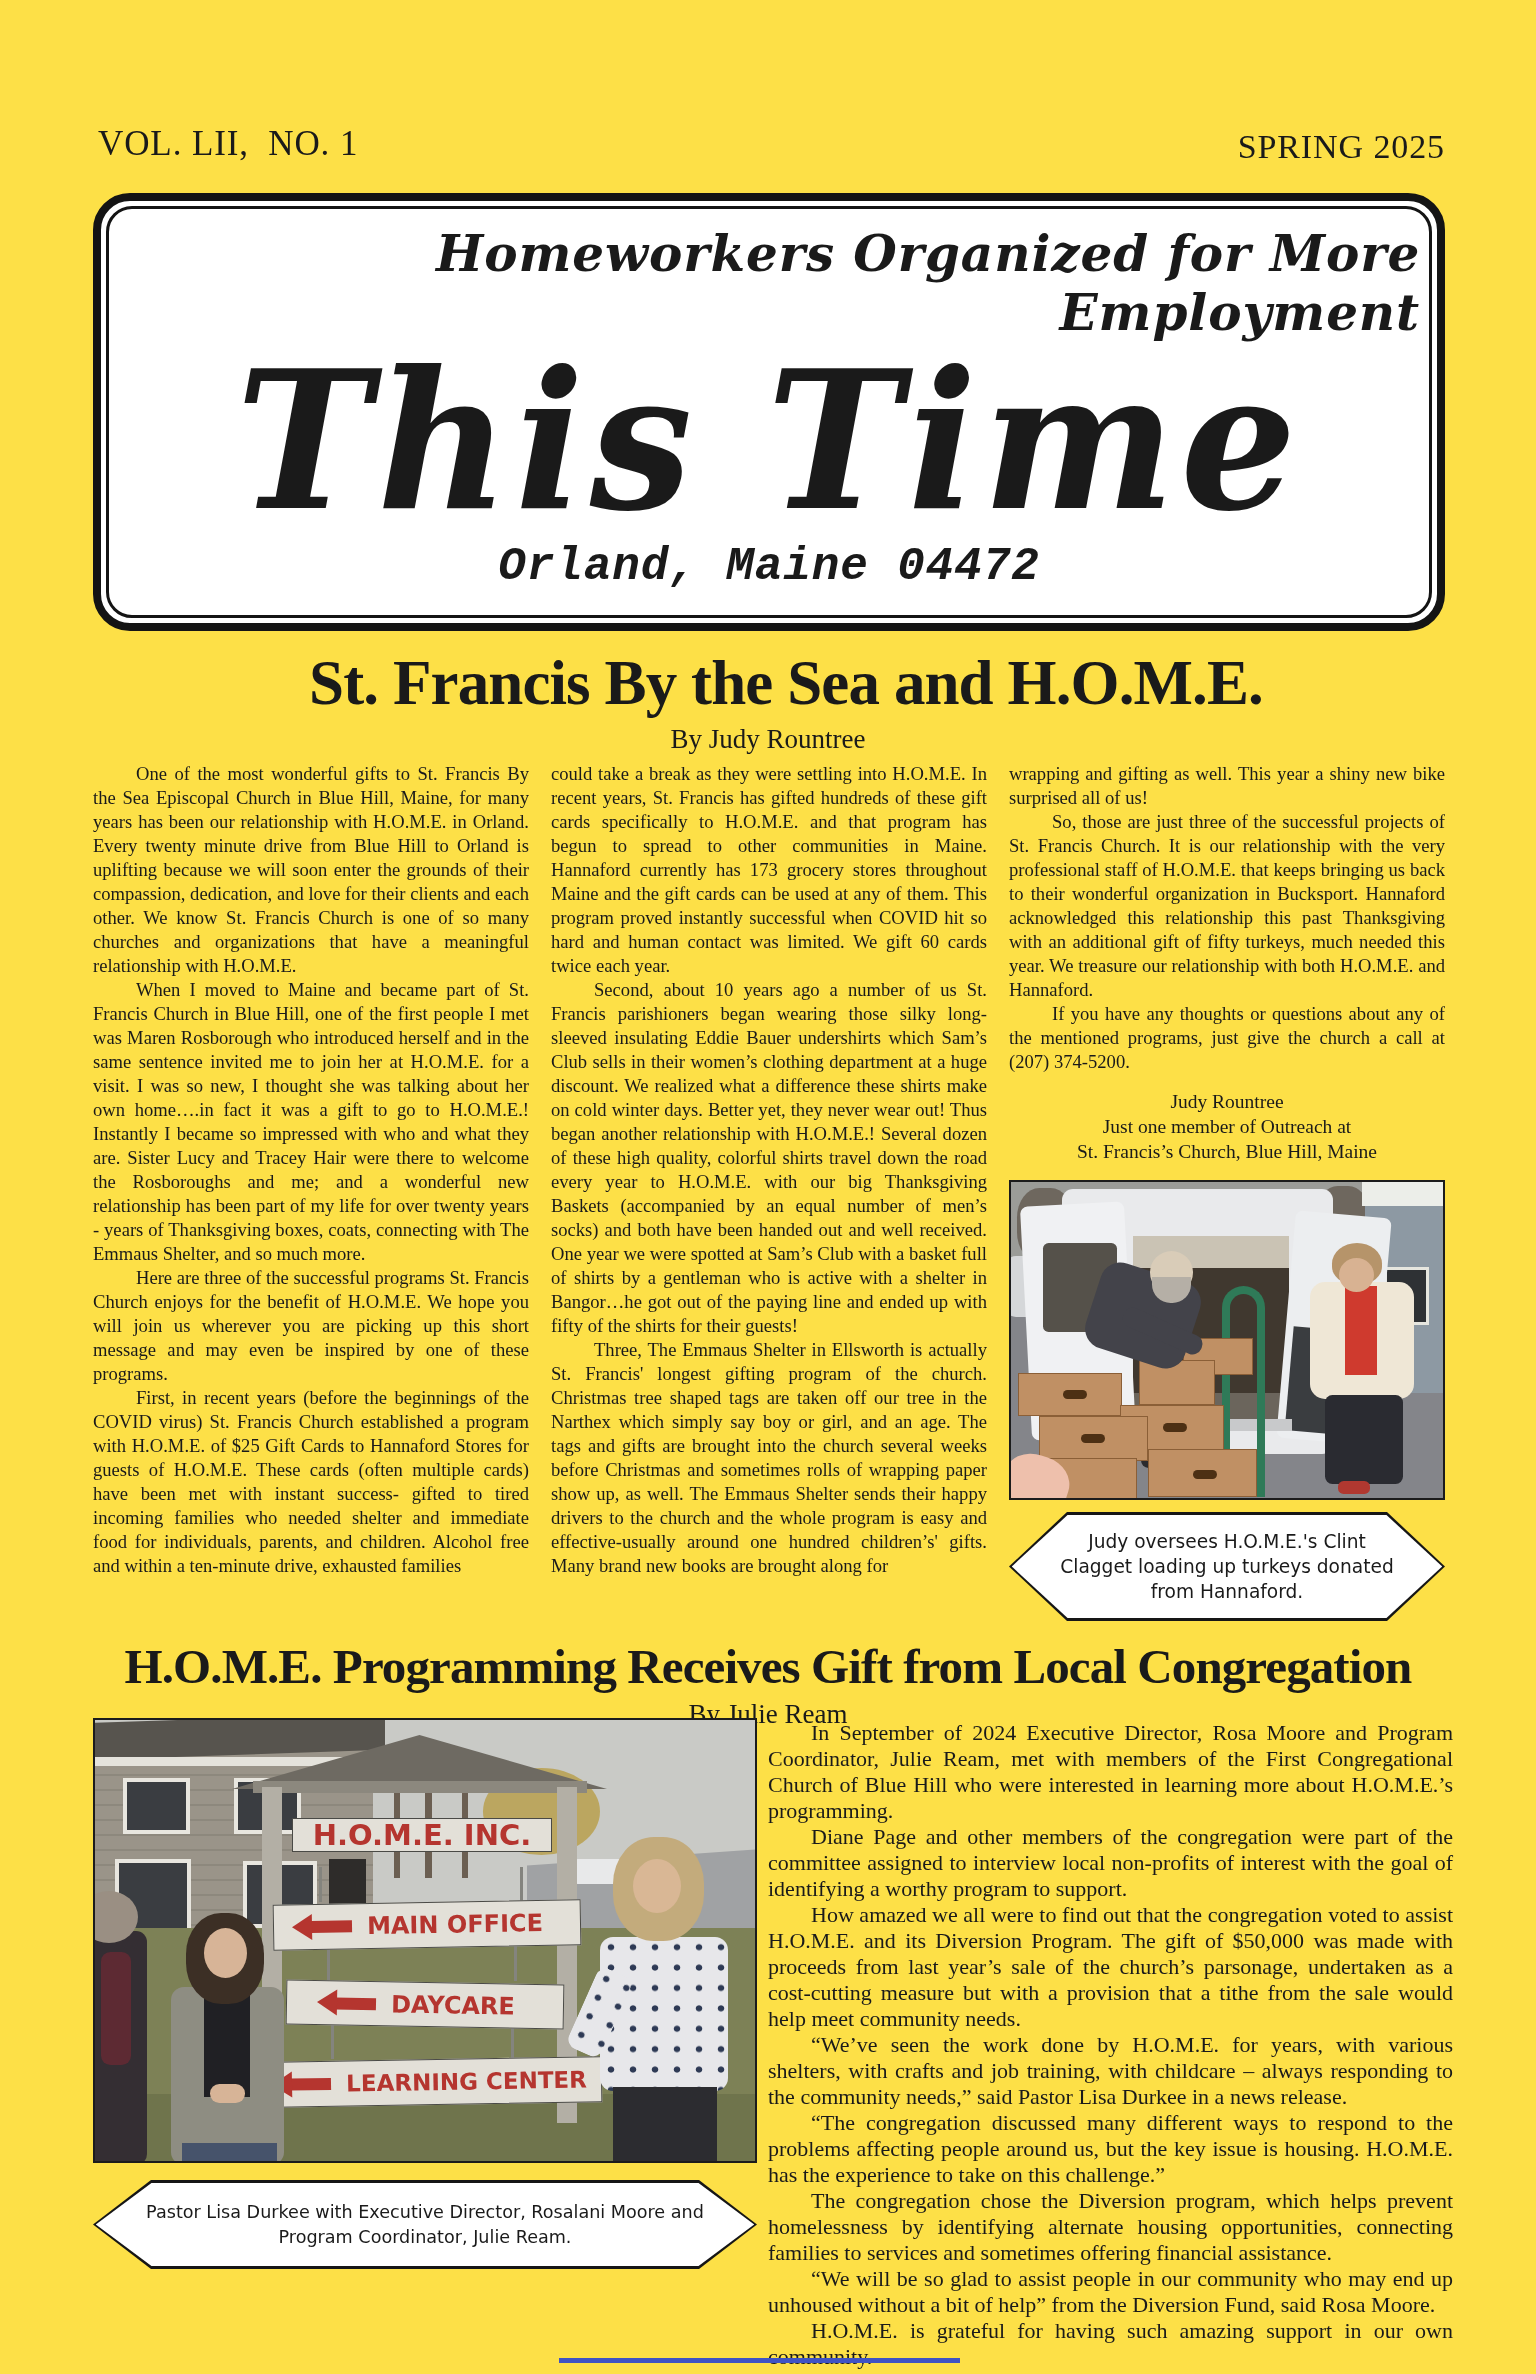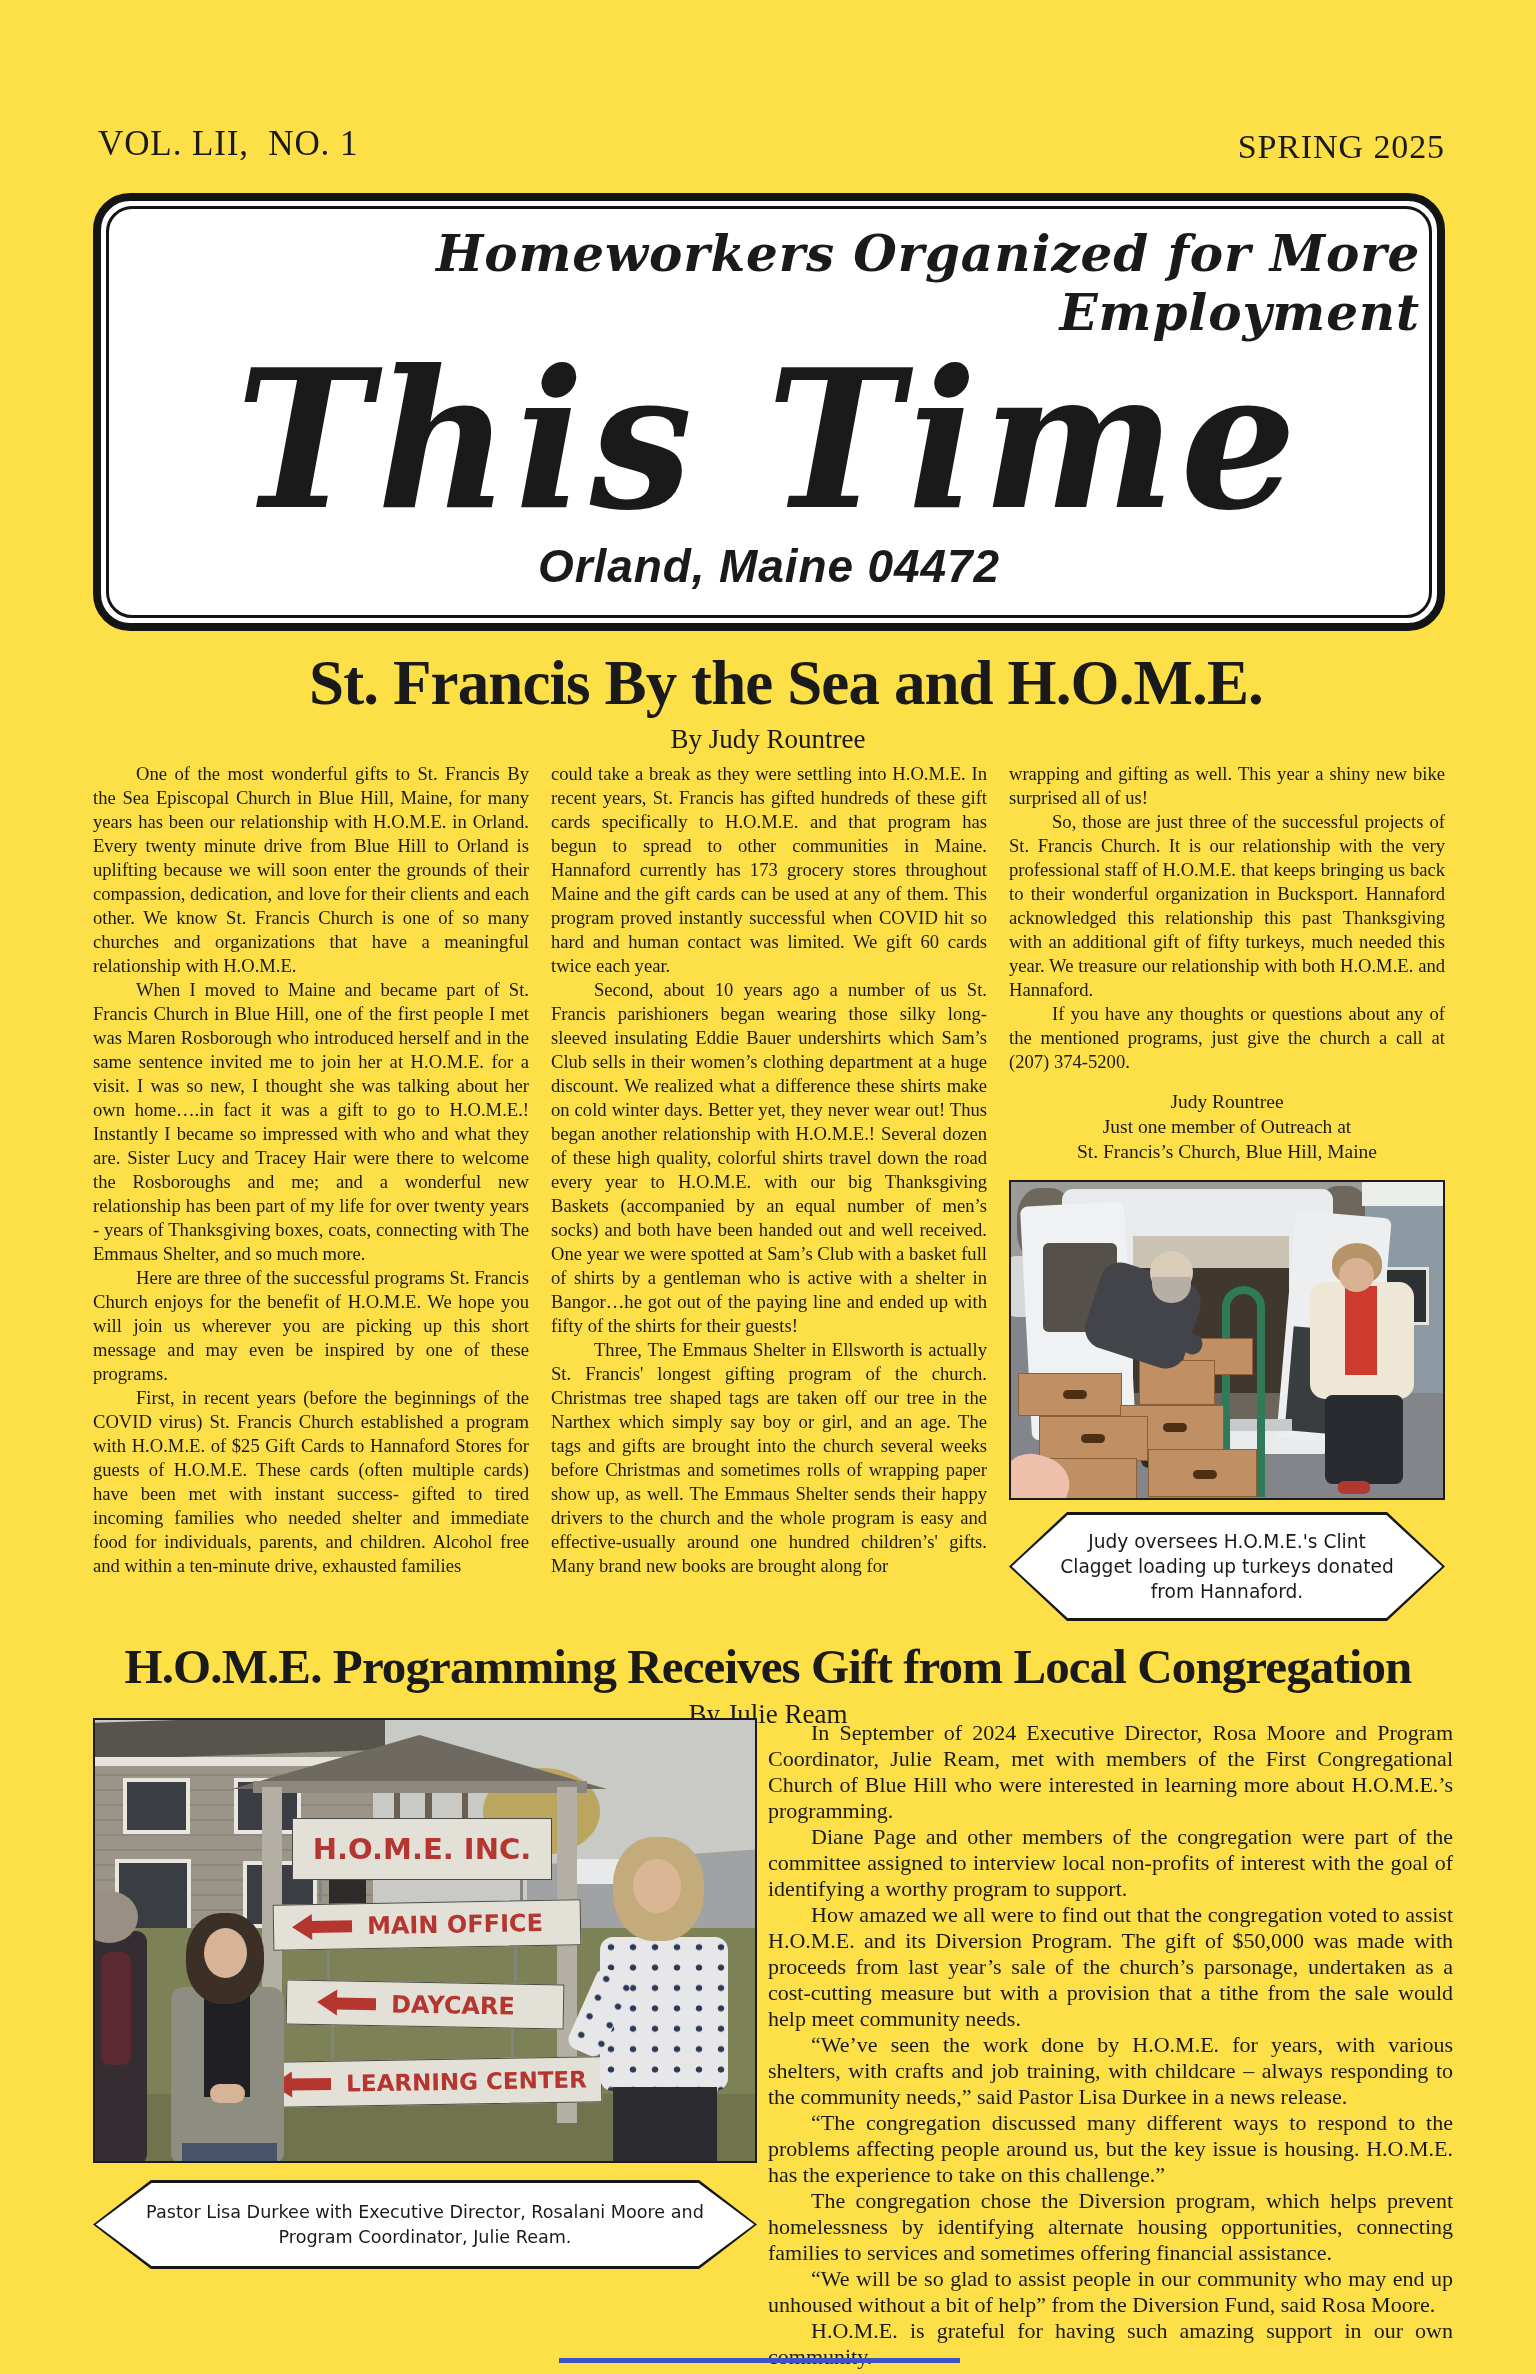--- a/index.html
+++ b/index.html
@@ -16,21 +16,21 @@
   
   .mast-outer { position:absolute; left:93px; top:193px; width:1352px; height:438px;
     border:8.3px solid #141414; border-radius:37px; background:#fff; }
   .mast-inner { position:absolute; inset:4.6px; border:3.7px solid #141414; border-radius:26px;
     display:flex; flex-direction:column; align-items:center; justify-content:space-between;
     padding:15px 9.3px 22px 9.3px;text-align:right; }
   .tagline { font-family:"DejaVu Serif",serif; font-style:italic; font-weight:bold;
     font-size:50px; letter-spacing:0.9px; }
   .nameplate { font-family:"DejaVu Serif",serif; font-style:italic; font-weight:bold;
     font-size:182px; line-height:1.05; letter-spacing:5.6px; transform:scaleY(1.05); }
-  .mast-loc { font-family:Liberation Sans, sans-serif; font-style:italic; font-weight:bold;
+  .mast-loc { font-family:Liberation Mono, monospace; font-style:italic; font-weight:bold;
     font-size:46px; letter-spacing:0.9px; }
 
   
   .headline1 { position:absolute; left:0; top:647px; width:100%; text-align:center;
     font-weight:bold; font-size:63px; letter-spacing:-0.9px;padding-left:36px; }
   .byline1 { position:absolute; left:0; top:724px; width:100%; text-align:center; font-size:27px; }
   .headline2 { position:absolute; left:0; top:1638px; width:100%; text-align:center;
     font-weight:bold; font-size:49px; letter-spacing:-0.9px; }
   .byline2 { position:absolute; left:0; top:1699px; width:100%; text-align:center; font-size:27px; }
 
@@ -252,21 +252,21 @@
     <div class="p2-signroof"></div>
     <div class="p2-beam"></div>
     <div class="p2-post" style="left:167px"></div>
     <div class="p2-post" style="left:462px"></div>
     <div class="p2-chain" style="left:224px;top:147px"></div>
     <div class="p2-chain" style="left:425px;top:147px"></div>
     <div class="p2-chain" style="left:232px;top:226px"></div>
     <div class="p2-chain" style="left:419px;top:226px"></div>
     <div class="p2-chain" style="left:236px;top:304px"></div>
     <div class="p2-chain" style="left:416px;top:304px"></div>
-    <div class="p2-slat" style="left:197px;top:98px;width:260px;height:62px;font-size:29px;color:#b5352f">
+    <div class="p2-slat" style="left:197px;top:98px;width:260px;height:34px;font-size:29px;color:#b5352f">
       <span>H.O.M.E. INC.</span>
     </div>
     <div class="p2-slat" style="left:178px;top:182px;width:308px;height:46px;font-size:24px;color:#b5352f;transform:rotate(-1deg)">
       <span class="arrow"></span>
       <span>MAIN OFFICE</span>
     </div>
     <div class="p2-slat" style="left:191px;top:262px;width:278px;height:45px;font-size:24px;color:#b5352f;transform:rotate(1deg)">
       <span class="arrow"></span>
       <span>DAYCARE</span>
     </div>

